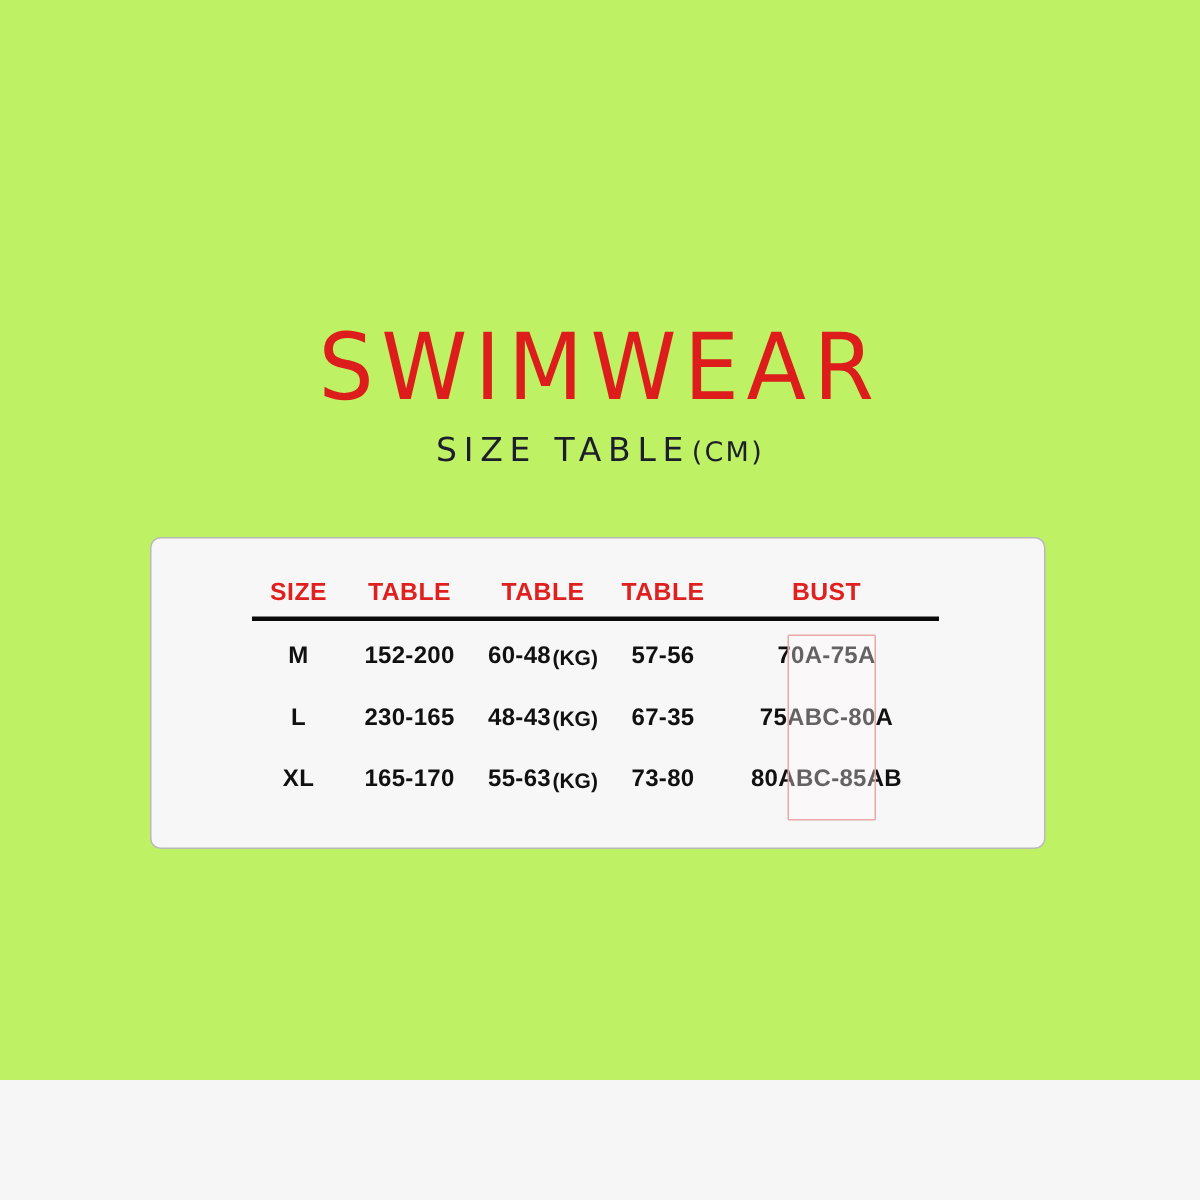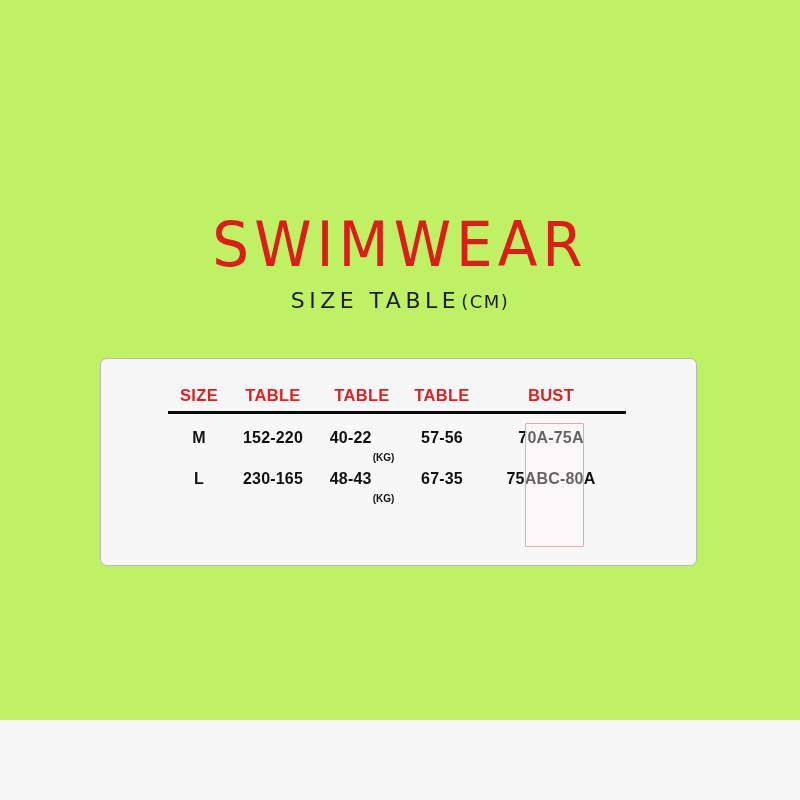--- a/index.html
+++ b/index.html
@@ -128,26 +128,26 @@
   }
 
   
   col.c-size   { width: 62px; }
   col.c-height { width: 86px; }
   col.c-weight { width: 92px; }
   col.c-waist  { width: 68px; }
   col.c-bust   { width: 150px; }
 
   .unit-small {
-    font-size: 10px;
+    font-size: 14px;
     font-weight: 700;
     letter-spacing: 0;
     vertical-align: baseline;
     position: relative;
-    top: 18px;
+    top: 1px;
     margin-left: 1px;
   }
 
   
   .waist-highlight {
     position: absolute;
     left: 424px;
     top: 64px;
     width: 59px;
     height: 124px;
@@ -193,32 +193,39 @@
         <tr class="header-rule-row">
           <td colspan="5">
             <div class="header-rule"></div>
           </td>
         </tr>
       </thead>
 
       <tbody>
         <tr>
           <td>M</td>
-          <td>152-220</td>
-          <td><span>40-22</span><span class="unit-small">(KG)</span></td>
+          <td>152-200</td>
+          <td><span>60-48</span><span class="unit-small">(KG)</span></td>
           <td>57-56</td>
           <td>70A-75A</td>
         </tr>
         <tr>
           <td>L</td>
           <td>230-165</td>
           <td><span>48-43</span><span class="unit-small">(KG)</span></td>
           <td>67-35</td>
           <td>75ABC-80A</td>
         </tr>
+        <tr>
+          <td>XL</td>
+          <td>165-170</td>
+          <td><span>55-63</span><span class="unit-small">(KG)</span></td>
+          <td>73-80</td>
+          <td>80ABC-85AB</td>
+        </tr>
       </tbody>
     </table>
 
     <div class="waist-highlight"></div>
 
   </div>
 
 </div>
 
 </body></html>

